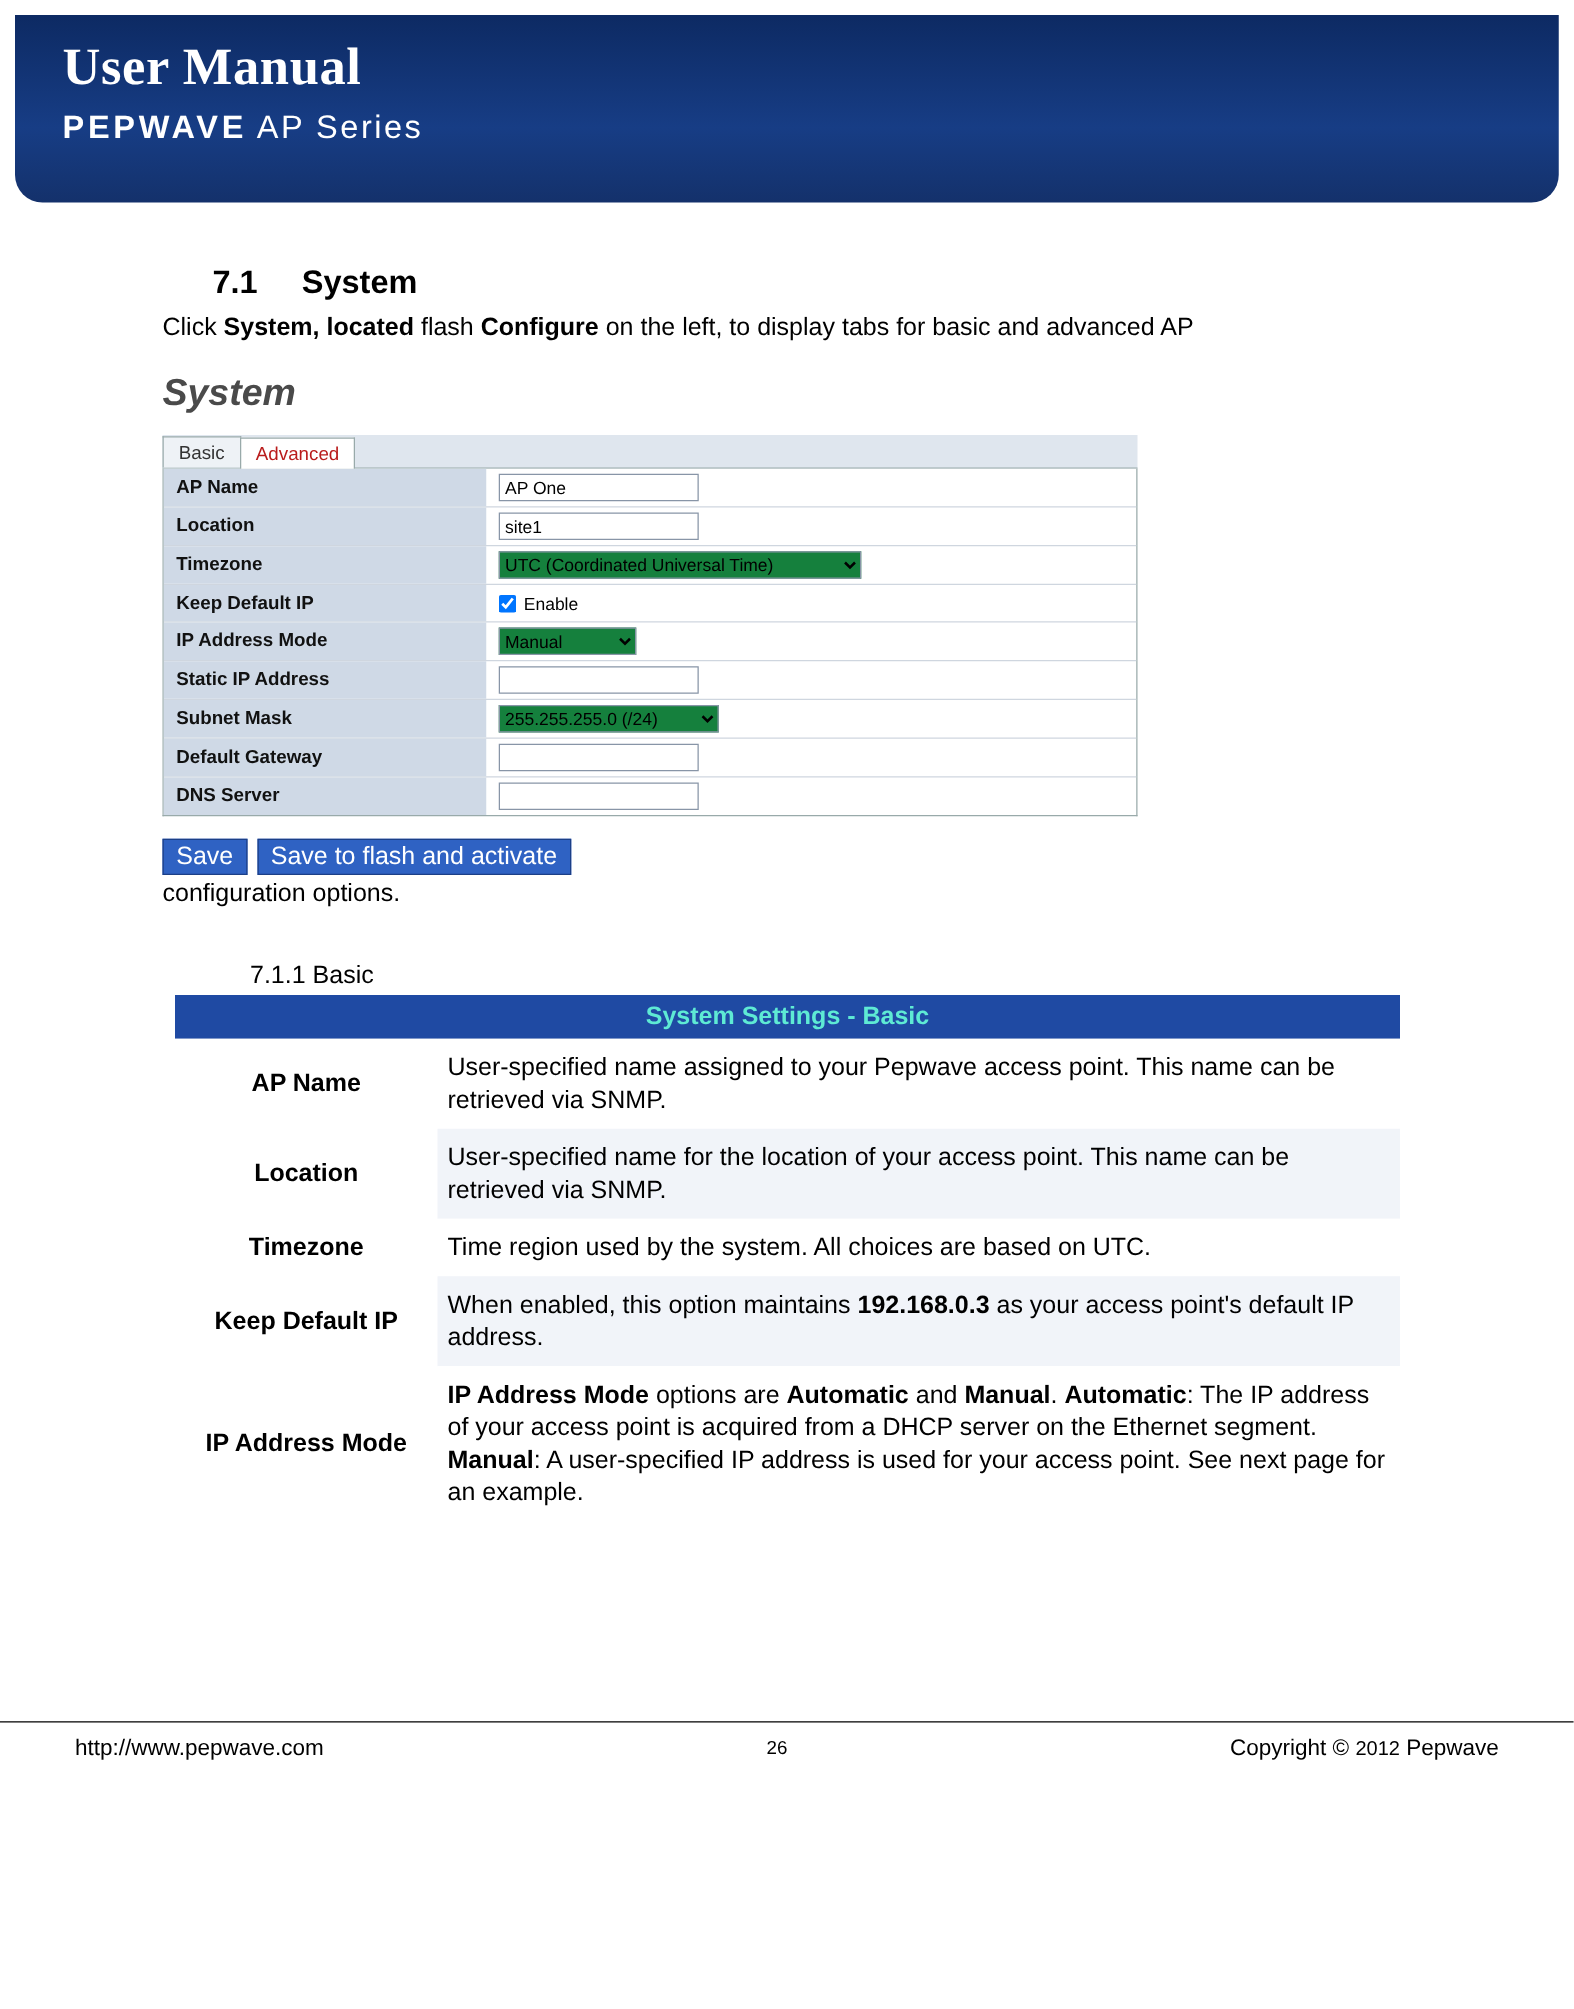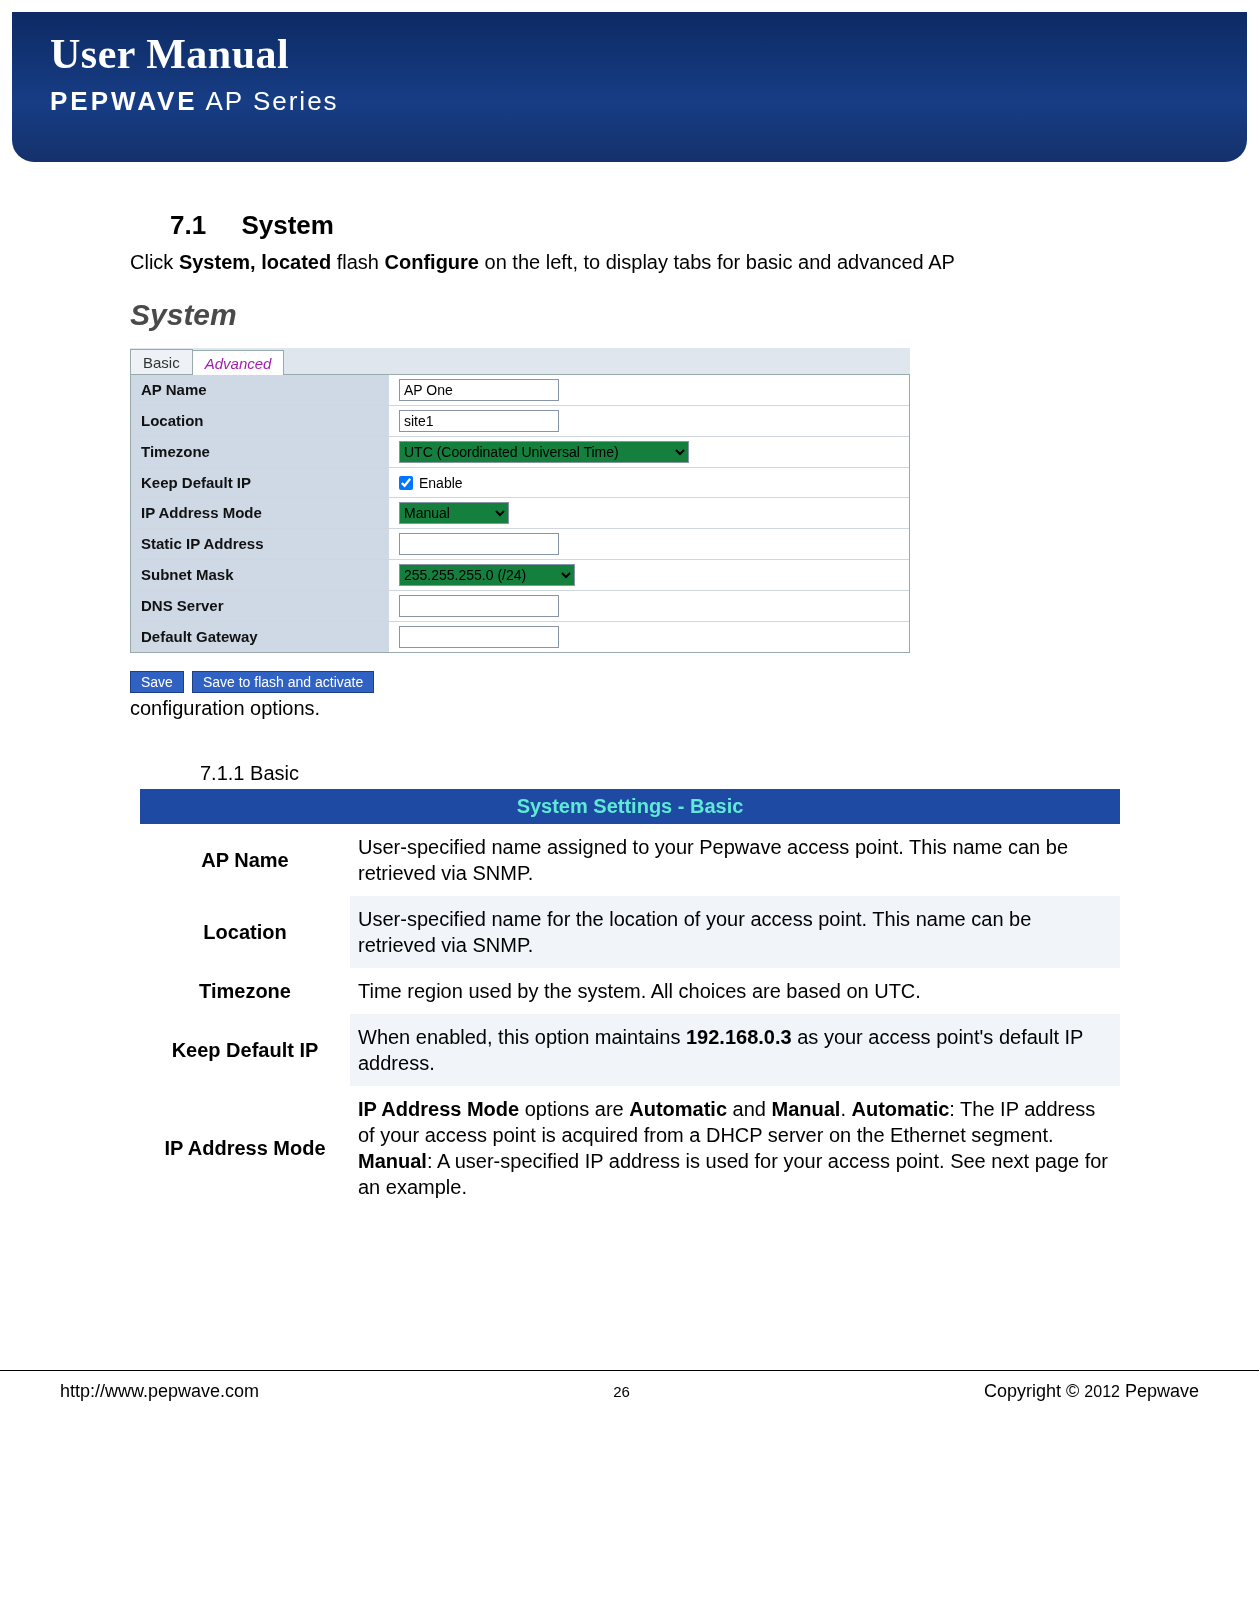--- a/index.html
+++ b/index.html
@@ -19,38 +19,38 @@
   .sec-num { display: inline-block; margin-right: 28px; }
   .sec-head { font-size: 26px; font-weight: bold; margin: 24px 0 8px 30px; }
   .intro { font-size: 20px; line-height: 1.35; margin-left: -10px; }
   .intro b { font-weight: bold; }
 
   
   .shot { margin: 22px 0 4px -10px; width: 780px; }
   .shot-title { font-family: Verdana, Arial, sans-serif; color: #4a4a4a; font-size: 30px; font-weight: bold; font-style: italic; margin-bottom: 16px; }
   .tabs { display: flex; align-items: flex-end; border-bottom: 1px solid #9aa; font-size: 15px; background: #dfe6ee; height: 27px; }
   .tab { padding: 4px 12px 3px 12px; border: 1px solid #9aa; border-bottom: none; background: #eef2f6; margin-right: -1px; cursor: pointer; }
-  .tab.active { background: #fff; color: #a21caf; font-style: italic; position: relative; top: 1px; }
+  .tab.active { background: #fff; color: #b91c1c; position: relative; top: 1px; }
   .tab.inactive { color: #333; }
 
   .form { border: 1px solid #9aa; border-top: none; background: #fff; }
   .row { display: flex; border-bottom: 1px solid #cfd6df; }
   .row:last-child { border-bottom: none; }
   .lab { width: 258px; background: #cfd9e6; padding: 6px 10px; font-weight: bold; font-size: 15px; color: #111; }
   .val { flex: 1; padding: 4px 10px; display: flex; align-items: center; gap: 6px; font-size: 14px; }
   .inp { border: 1px solid #8895a7; height: 22px; padding: 0 4px; font-size: 14px; background: #fff; }
   .w160 { width: 160px; }
   .sel { border: 1px solid #8895a7; height: 22px; font-size: 14px; background: #15803d; }
   .w290 { width: 290px; }
   .w110 { width: 110px; }
   .w180 { width: 176px; }
   .chk { width: 14px; height: 14px; }
 
   .btnrow { display: flex; gap: 8px; margin-top: 18px; }
-  .btn { background: #2f62c3; color: #fff; border: 1px solid #1c3f87; font-size: 14px; padding: 2px 10px; cursor: pointer; }
+  .btn { background: #2f62c3; color: #fff; border: 1px solid #1c3f87; font-size: 20px; padding: 2px 10px; cursor: pointer; }
 
   .after-shot { font-size: 20px; margin-left: -10px; margin-top: 2px; }
 
   .subhead { font-size: 20px; margin: 42px 0 4px 60px; }
 
   
   .tbl { width: 980px; border-collapse: collapse; font-size: 20px; }
   .tbl thead td { background: #1f4aa3; color: #5eead4; text-align: center; font-weight: bold; padding: 6px 0; }
   .tbl tbody td { padding: 10px 8px; vertical-align: middle; }
   .tbl tbody tr:nth-child(even) td.desc { background: #f1f4f9; }
@@ -131,27 +131,27 @@
               <input class="inp w160" value="" style="">
             </div>
         </div>
         <div class="row">
           <div class="lab">Subnet Mask</div>
           <div class="val">
               <select class="sel w180"><option>255.255.255.0 (/24)</option></select>
             </div>
         </div>
         <div class="row">
+          <div class="lab">Default Gateway</div>
+          <div class="val">
+              <input class="inp w160" value="" style="">
+            </div>
+        </div>
+        <div class="row">
           <div class="lab">DNS Server</div>
-          <div class="val">
-              <input class="inp w160" value="" style="">
-            </div>
-        </div>
-        <div class="row">
-          <div class="lab">Default Gateway</div>
           <div class="val">
               <input class="inp w160" value="" style="">
             </div>
         </div>
       </div>
       <div class="btnrow">
         <button class="btn">Save</button>
         <button class="btn">Save to flash and activate</button>
       </div>
     </div>

